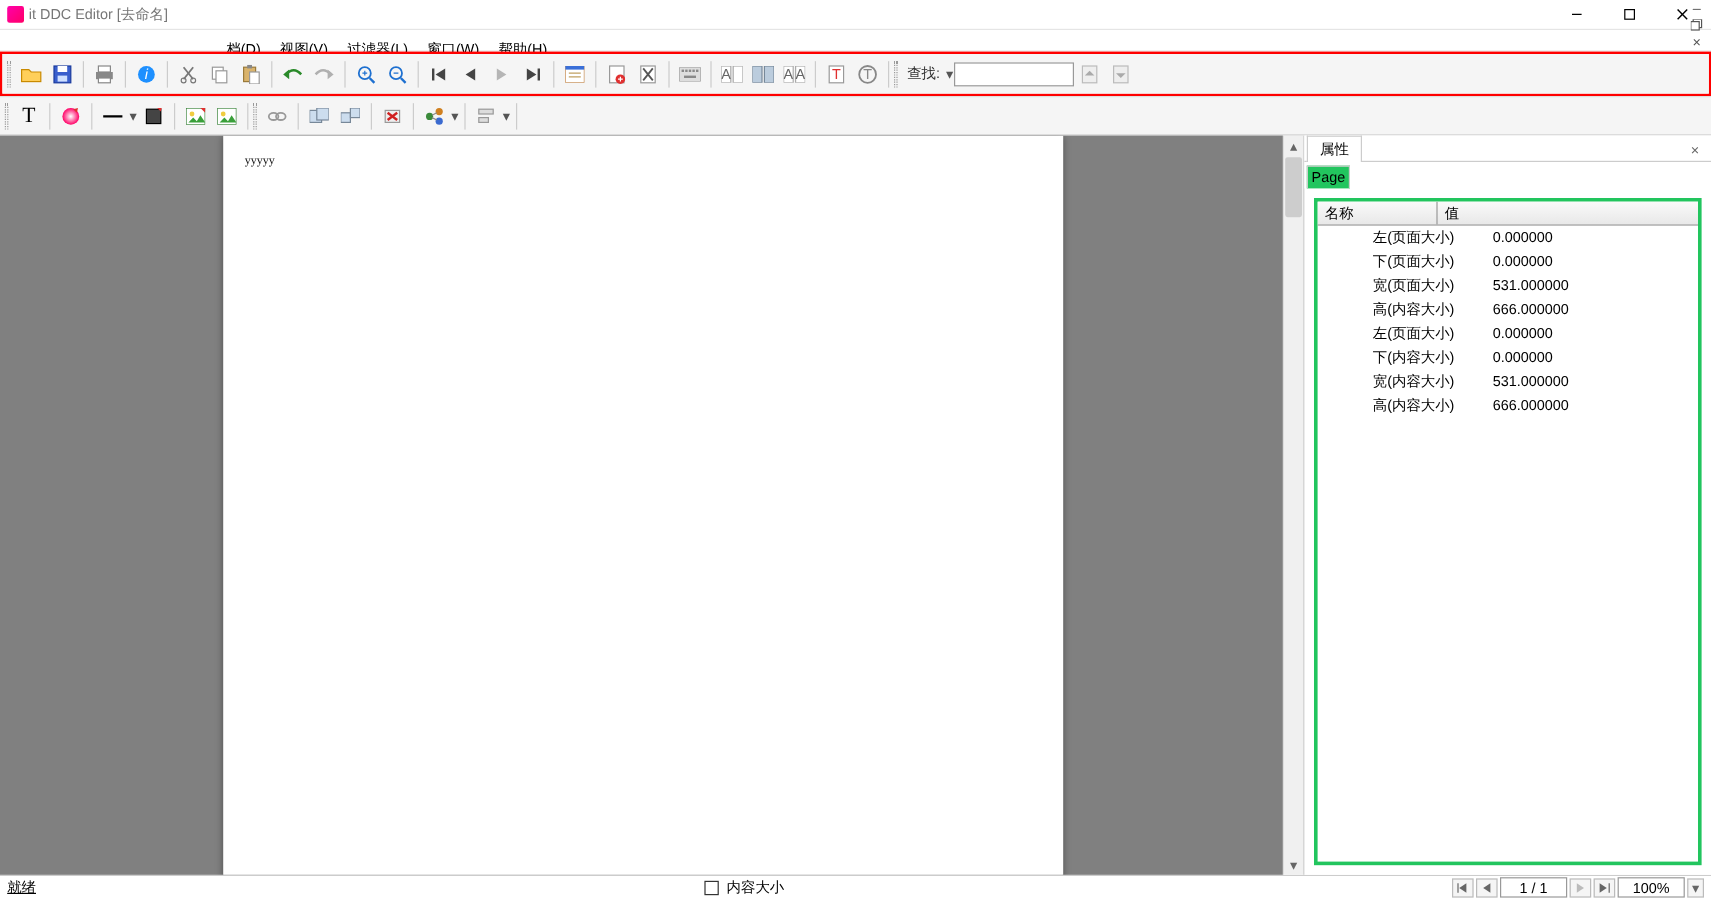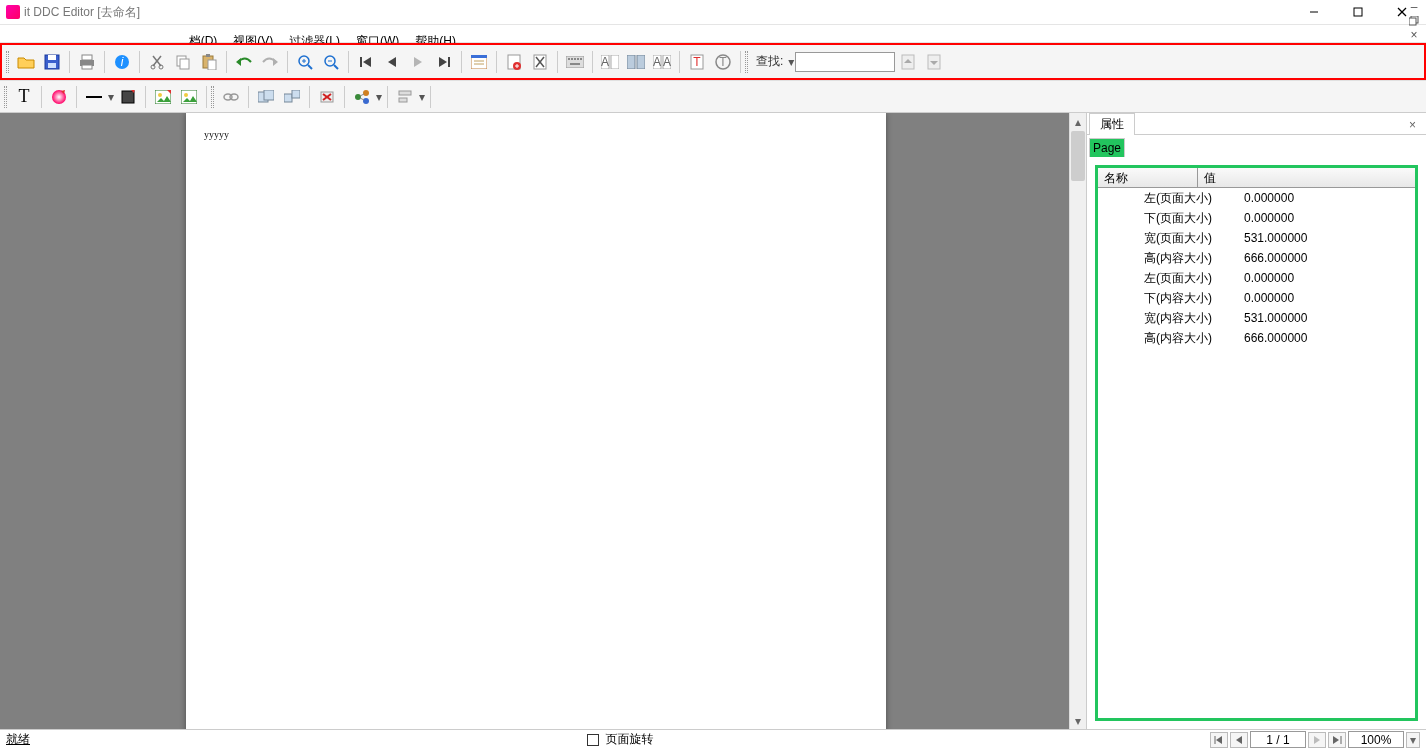--- a/index.html
+++ b/index.html
@@ -454,21 +454,21 @@
           </div>
         </div>
     </div>
   </div>
 </div>
 
 <div class="statusbar">
   <span class="status-left">就绪</span>
   <span class="status-center">
       <span class="chk"></span>
-      <span>页面旋转</span>
+      <span>内容大小</span>
     </span>
   <div class="status-right">
     <div class="sb-btn">
         <svg width="10" height="10">
           <line x1="1" y1="1" x2="1" y2="9" stroke="#666"></line>
           <path d="M8 1 L2 5 L8 9 Z" fill="#666"></path>
         </svg>
       </div>
     <div class="sb-btn">
         <svg width="8" height="10">

